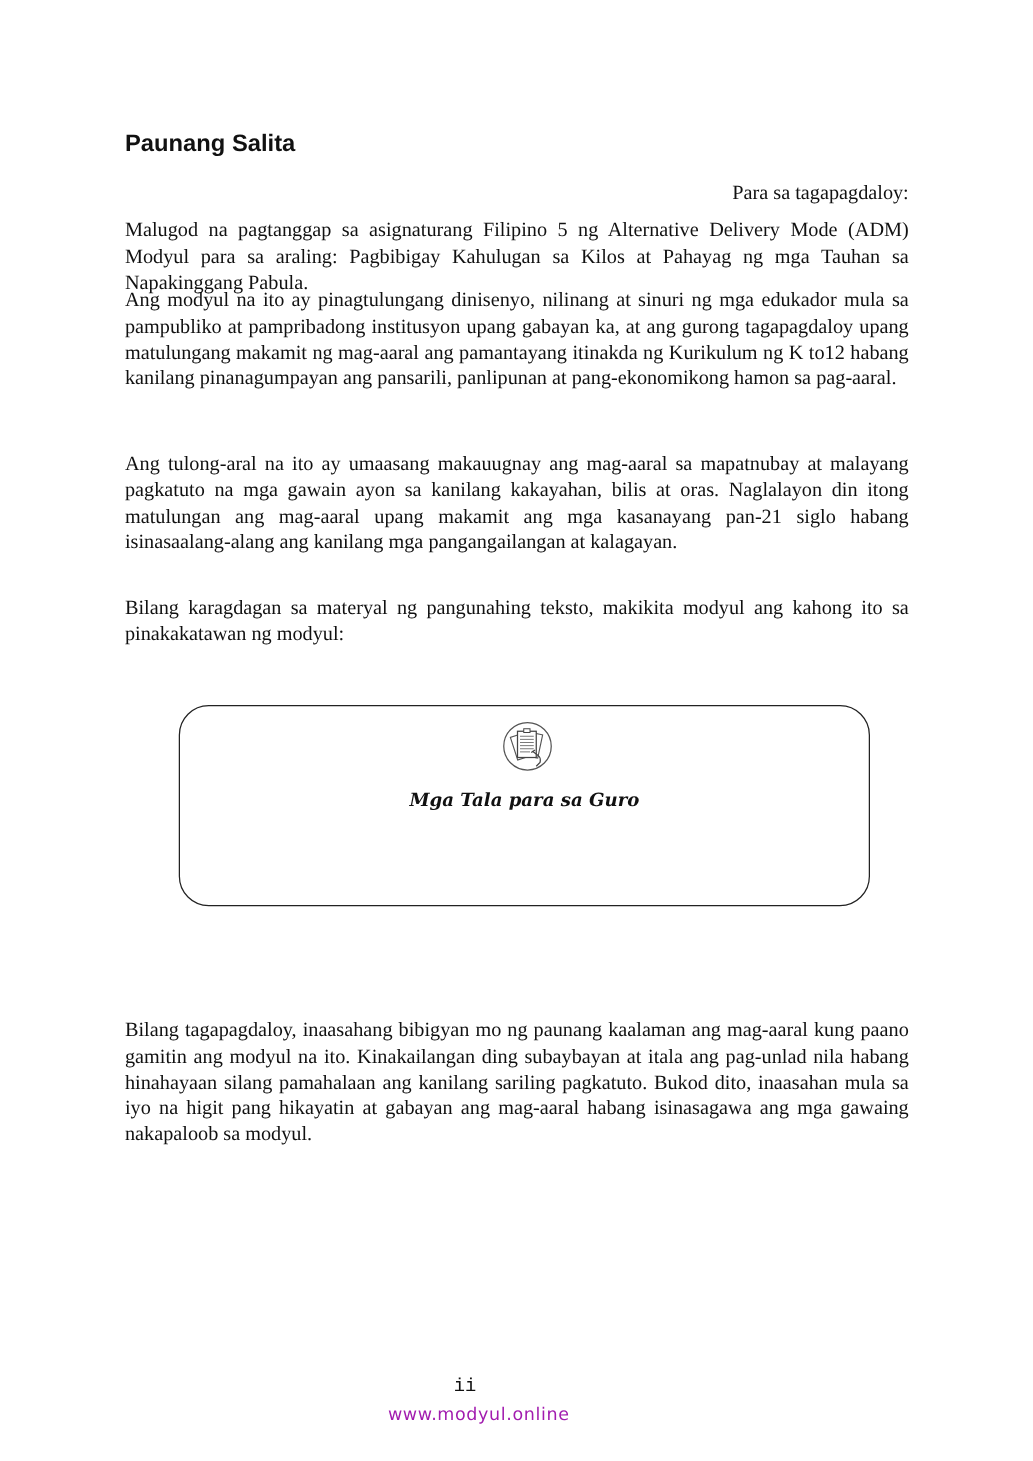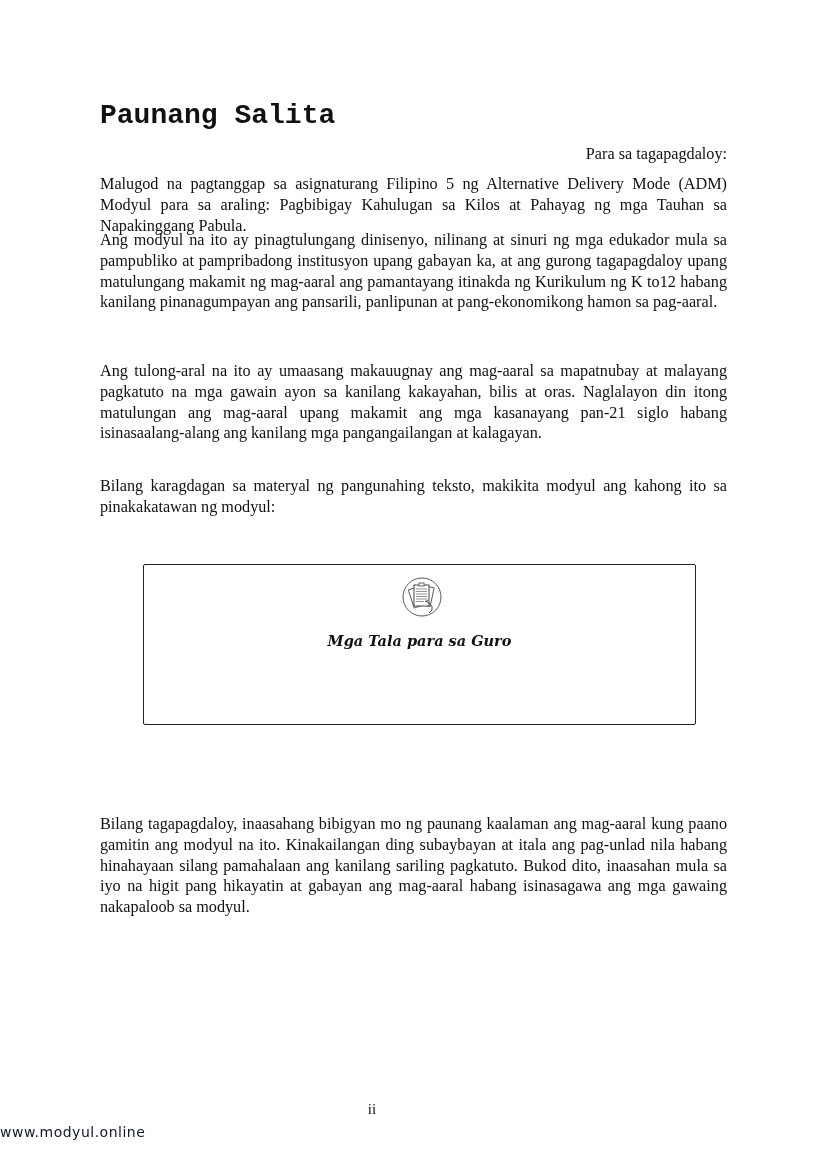--- a/index.html
+++ b/index.html
@@ -3,53 +3,53 @@
 <meta charset="utf-8">
 <style>
   html, body { margin: 0; padding: 0; background: #ffffff; }
   body {
     width: 826px; height: 1169px; position: relative; overflow: hidden;
     font-family: "DejaVu Serif", "Liberation Serif", serif;
     color: #111111;
   }
   .page-title {
     position: absolute; left: 100px; top: 100px;
-    font-family: Liberation Mono, monospace; font-weight: bold;
-    font-size: 28px; letter-spacing: 0px; margin: 0; line-height: 32px;
+    font-family: Liberation Sans, sans-serif; font-weight: bold;
+    font-size: 19px; letter-spacing: 0px; margin: 0; line-height: 32px;
   }
   .para {
     position: absolute; left: 100px; width: 627px;
     font-family: "Liberation Serif", serif;
     font-size: 16.2px; line-height: 20.8px;
     text-align: justify; margin: 0;
   }
   .para.nojust { text-align: right; }
   .note-box {
     position: absolute; left: 143px; top: 564px; width: 553px; height: 161px;
-    border: 1.5px solid #222; border-radius: 2px; box-sizing: border-box;
+    border: 1.5px solid #222; border-radius: 24px; box-sizing: border-box;
   }
   .note-icon {
     position: absolute; left: 258px; top: 12px; width: 40px; height: 40px;
   }
   .note-title {
     position: absolute; left: 0; width: 100%; top: 66px; text-align: center;
     font-family: "DejaVu Serif", serif; font-weight: bold; font-style: italic;
     font-size: 14.5px; line-height: 20px;
   }
   .note-body {
     position: absolute; left: 14px; width: 530px; top: 92px;
     font-family: "DejaVu Serif", serif; font-size: 14.3px; line-height: 20.5px;
   }
   .page-number {
     position: absolute; left: 0; width: 744px; top: 1101px; text-align: center;
-    font-family: Liberation Serif, serif; font-size: 15px;
+    font-family: Liberation Mono, monospace; font-size: 15px;
   }
   .watermark {
-    position: absolute; left: 0; width: 766px; top: 1124px; text-align: left;
-    font-family: "DejaVu Sans", sans-serif; font-size: 14px; color: #0f172a;
+    position: absolute; left: 0; width: 766px; top: 1124px; text-align: center;
+    font-family: "DejaVu Sans", sans-serif; font-size: 14px; color: #a21caf;
     letter-spacing: 0.5px;
   }
 </style>
 </head>
 <body>
 
 <h1 class="page-title">Paunang Salita</h1>
 
 <p class="para nojust" style="top:144px;">Para sa tagapagdaloy:</p>
 

